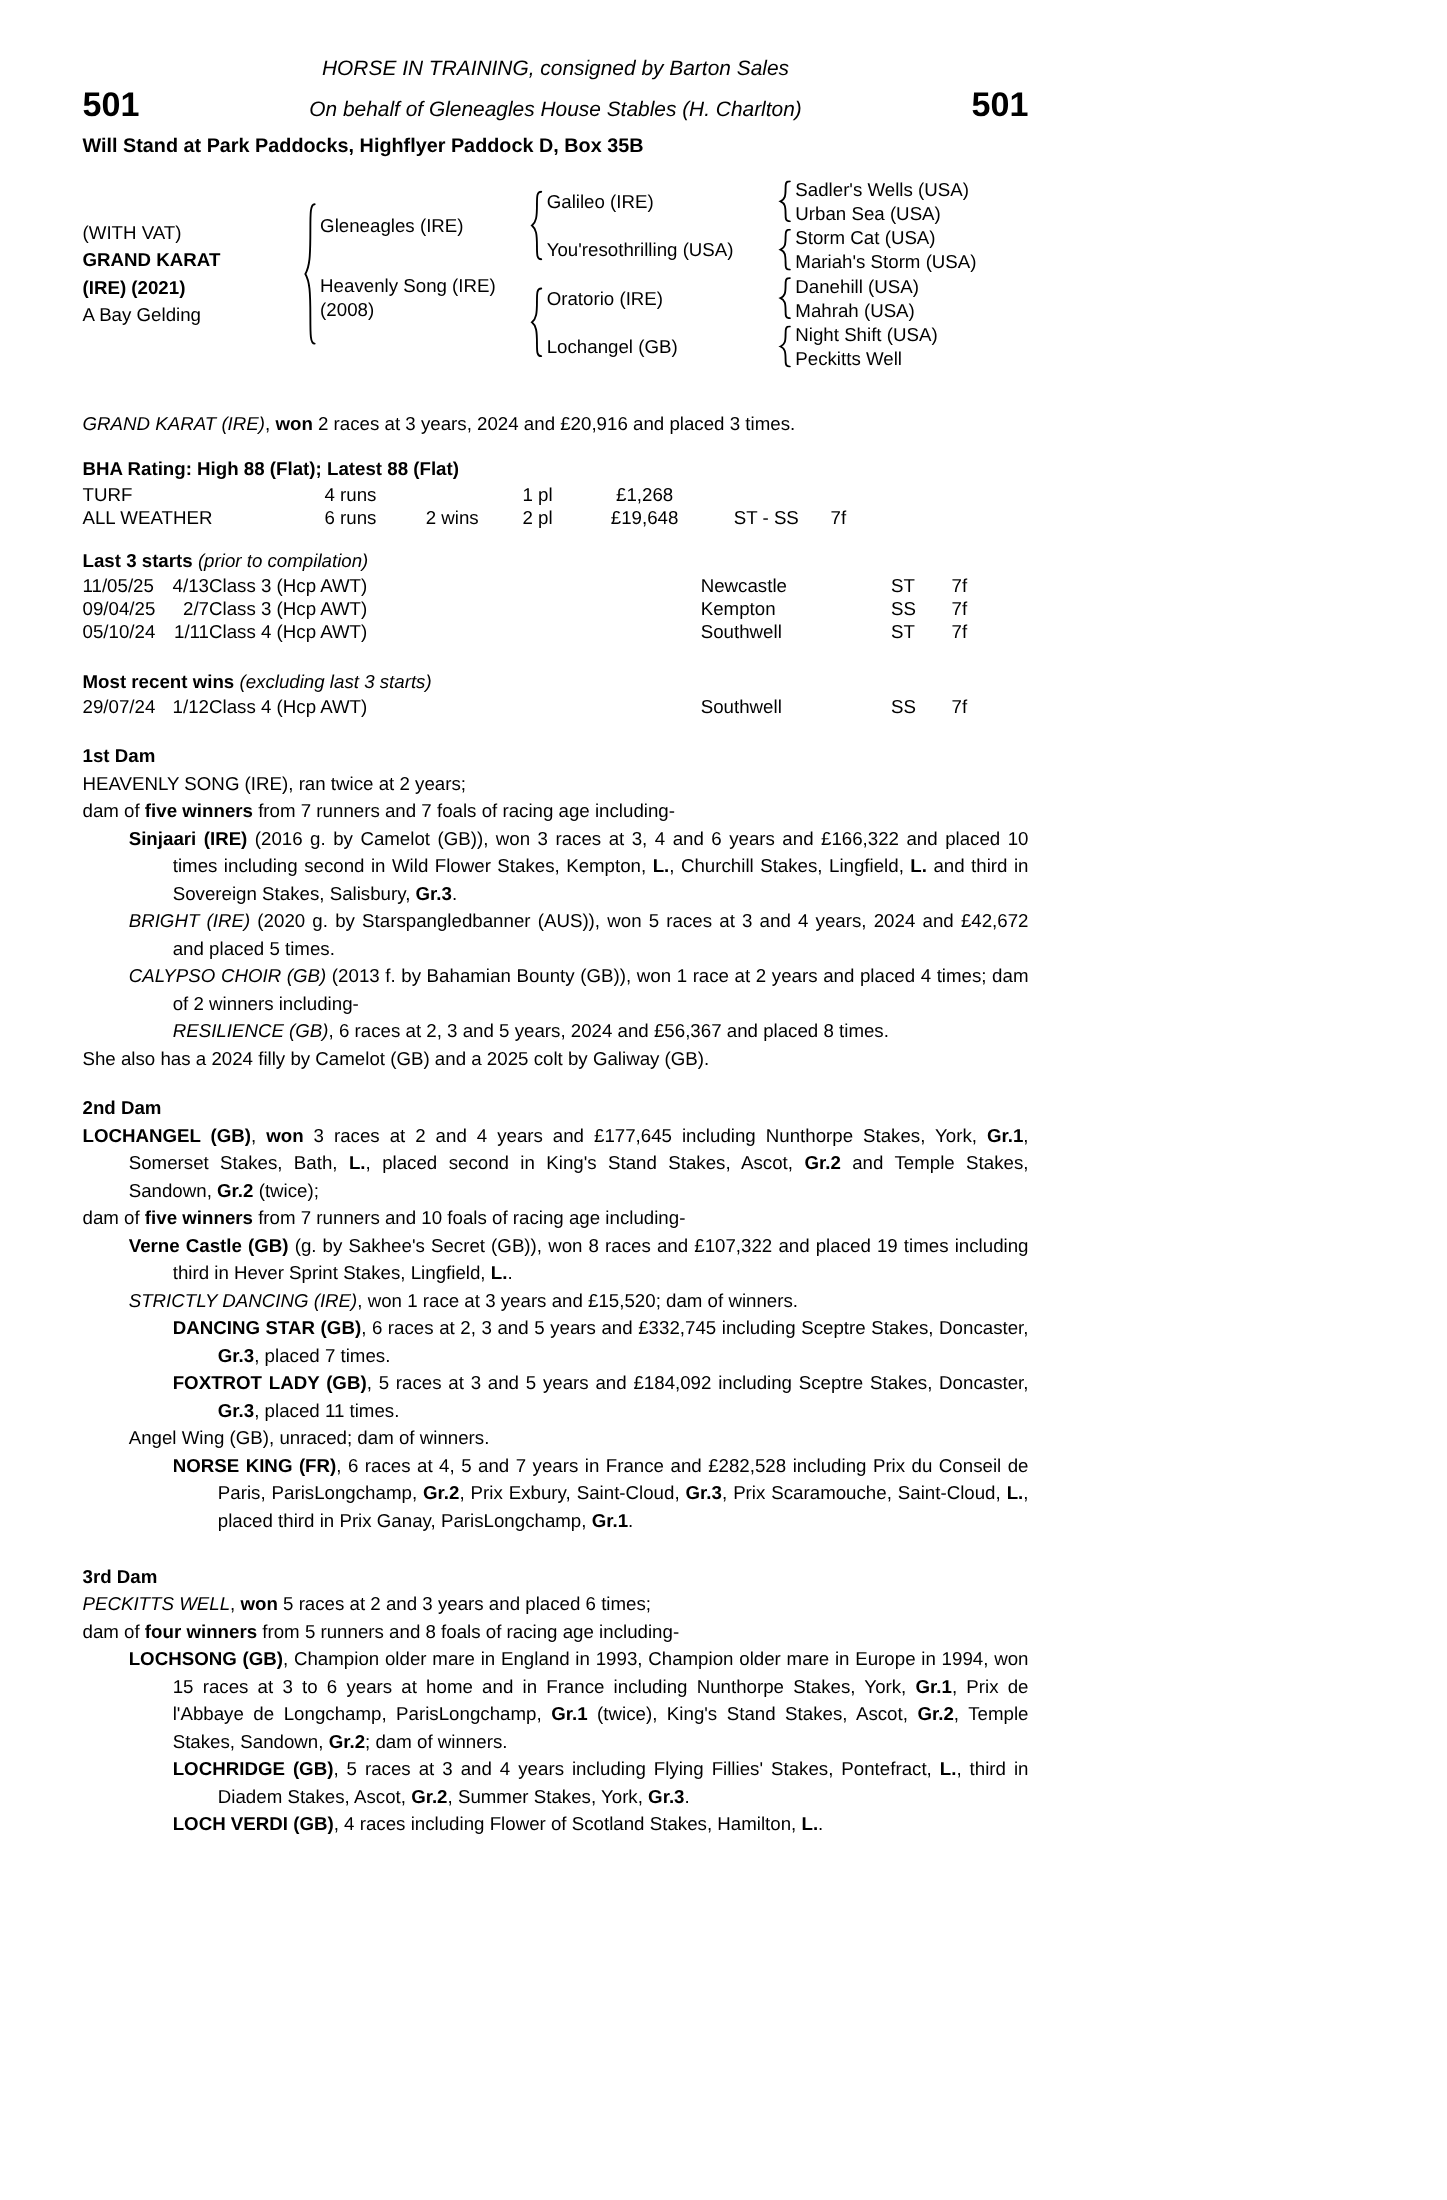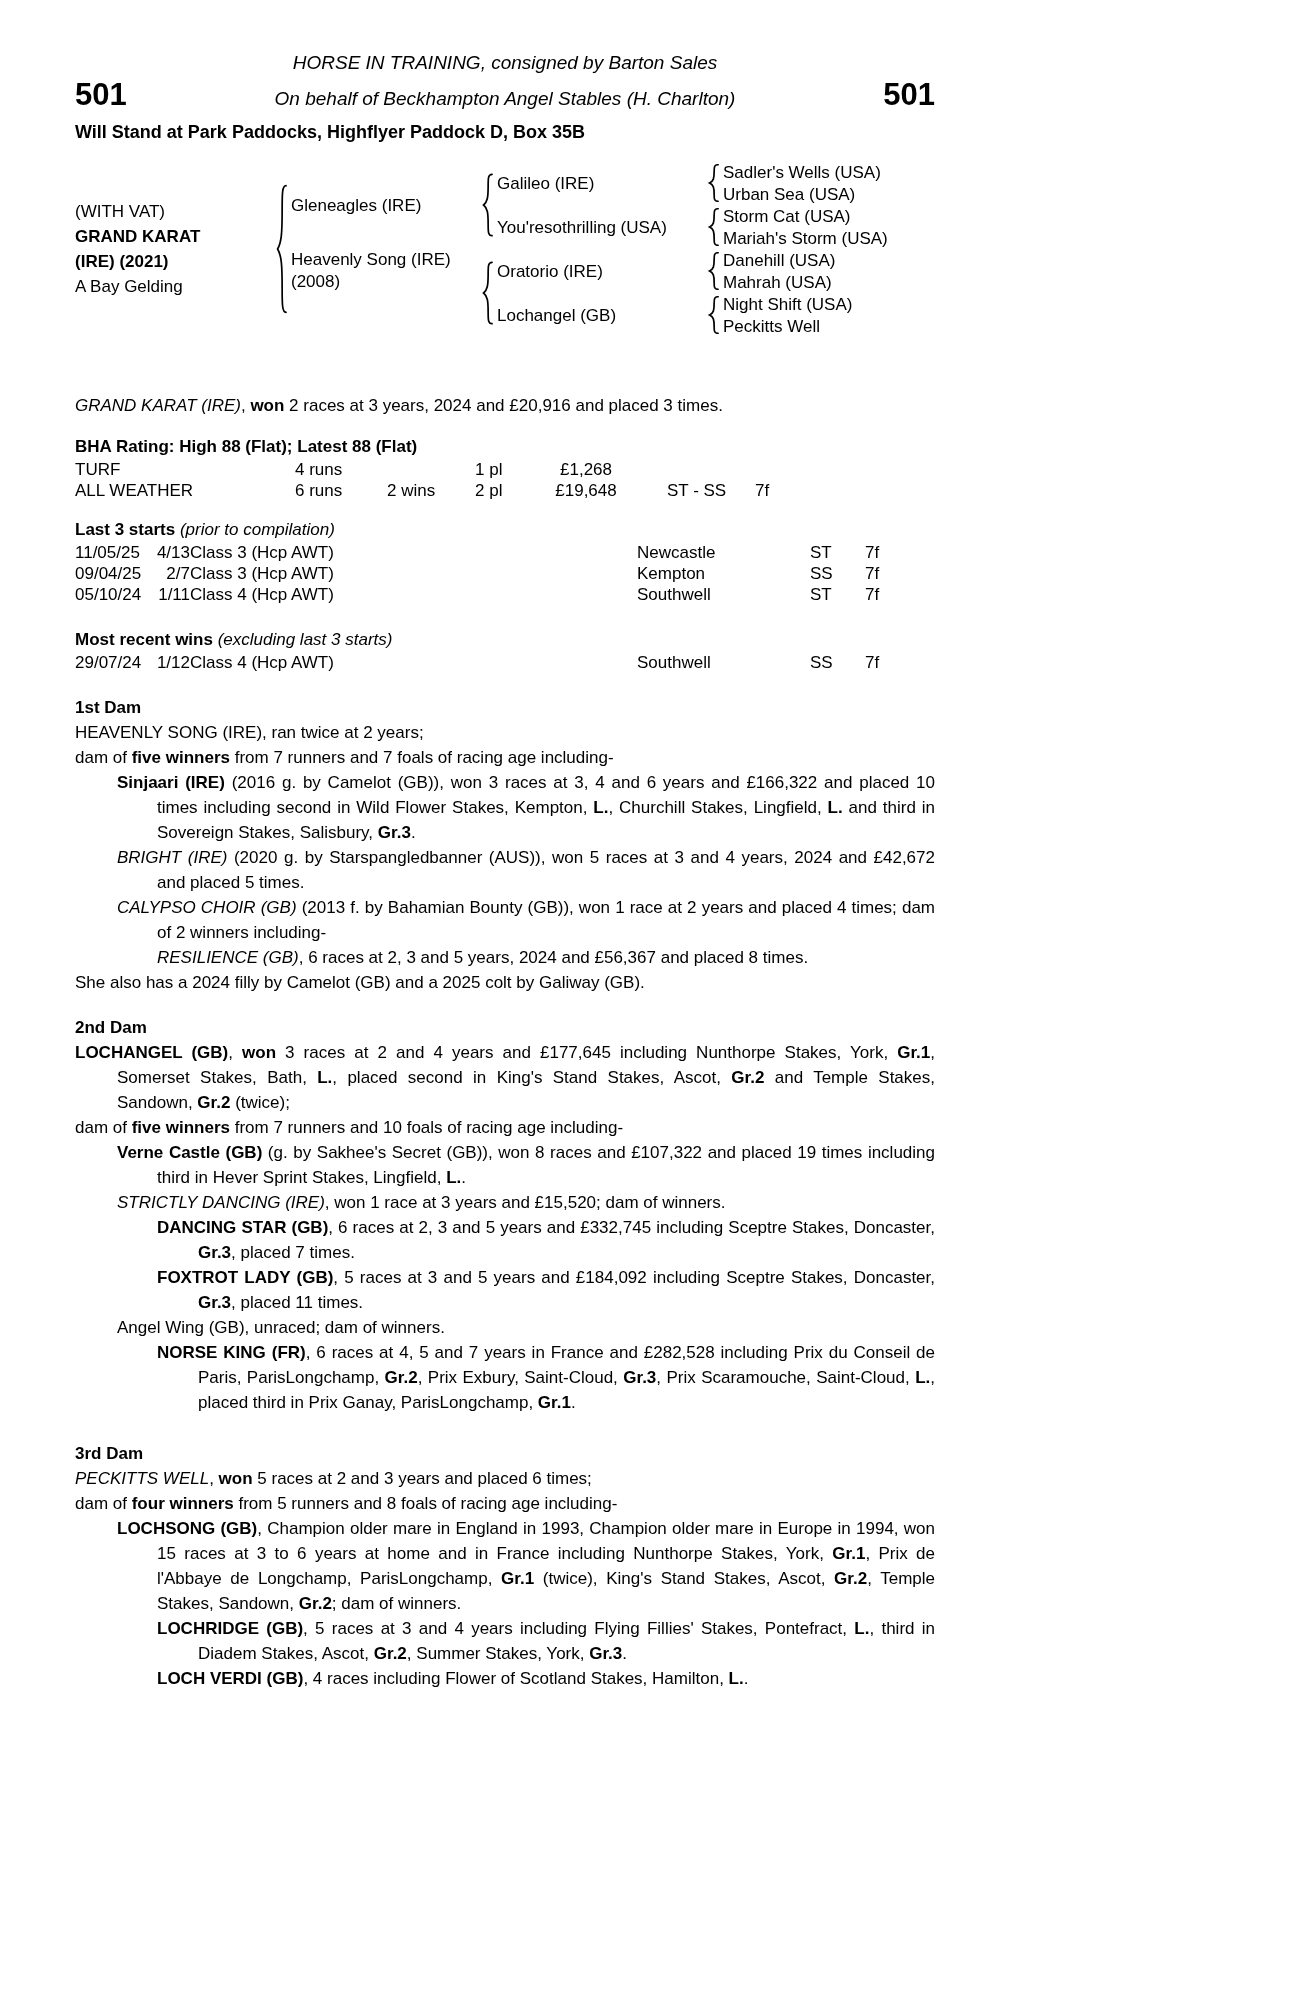--- a/index.html
+++ b/index.html
@@ -58,21 +58,21 @@
   .l3-row .cls { }
 </style>
 </head>
 <body>
 
 <div class="page">
 
   <div class="consignor">HORSE IN TRAINING, consigned by Barton Sales</div>
   <div class="lot-row">
     <div class="lot-num">501</div>
-    <div class="behalf">On behalf of Beckhampton Angel Stables (H. Charlton)</div>
+    <div class="behalf">On behalf of Gleneagles House Stables (H. Charlton)</div>
     <div class="lot-num right">501</div>
   </div>
   <div class="stand">Will Stand at Park Paddocks, Highflyer Paddock D, Box 35B</div>
 
   <div class="ped">
 
     <div class="cell ped-id" style="grid-area:1/1/9/2;">
       <span>(WITH VAT)</span>
       <span class="b">GRAND KARAT</span>
       <span class="b">(IRE) (2021)</span>
@@ -131,21 +131,21 @@
     <div class="cell" style="grid-area:1/7/2/8;">Sadler's Wells (USA)</div>
     <div class="cell" style="grid-area:2/7/3/8;">Urban Sea (USA)</div>
     <div class="cell" style="grid-area:3/7/4/8;">Storm Cat (USA)</div>
     <div class="cell" style="grid-area:4/7/5/8;">Mariah's Storm (USA)</div>
     <div class="cell" style="grid-area:5/7/6/8;">Danehill (USA)</div>
     <div class="cell" style="grid-area:6/7/7/8;">Mahrah (USA)</div>
     <div class="cell" style="grid-area:7/7/8/8;">Night Shift (USA)</div>
     <div class="cell" style="grid-area:8/7/9/8;">Peckitts Well</div>
   </div>
 
-  <section class="sec" style="margin-top:56px;">
+  <section class="sec" style="margin-top:36px;">
     <p class="para j"><span class="i">GRAND KARAT (IRE)</span><span>, </span><span class="b">won</span><span> 2 races at 3 years, 2024 and £20,916 and placed 3 times.</span></p>
   </section>
 
   <section class="sec-tight">
     <div class="rt-heading">BHA Rating: High 88 (Flat); Latest 88 (Flat)</div>
     <div class="rt-row">
       <span>TURF</span>
       <span>4 runs</span>
       <span></span>
       <span>1 pl</span>

